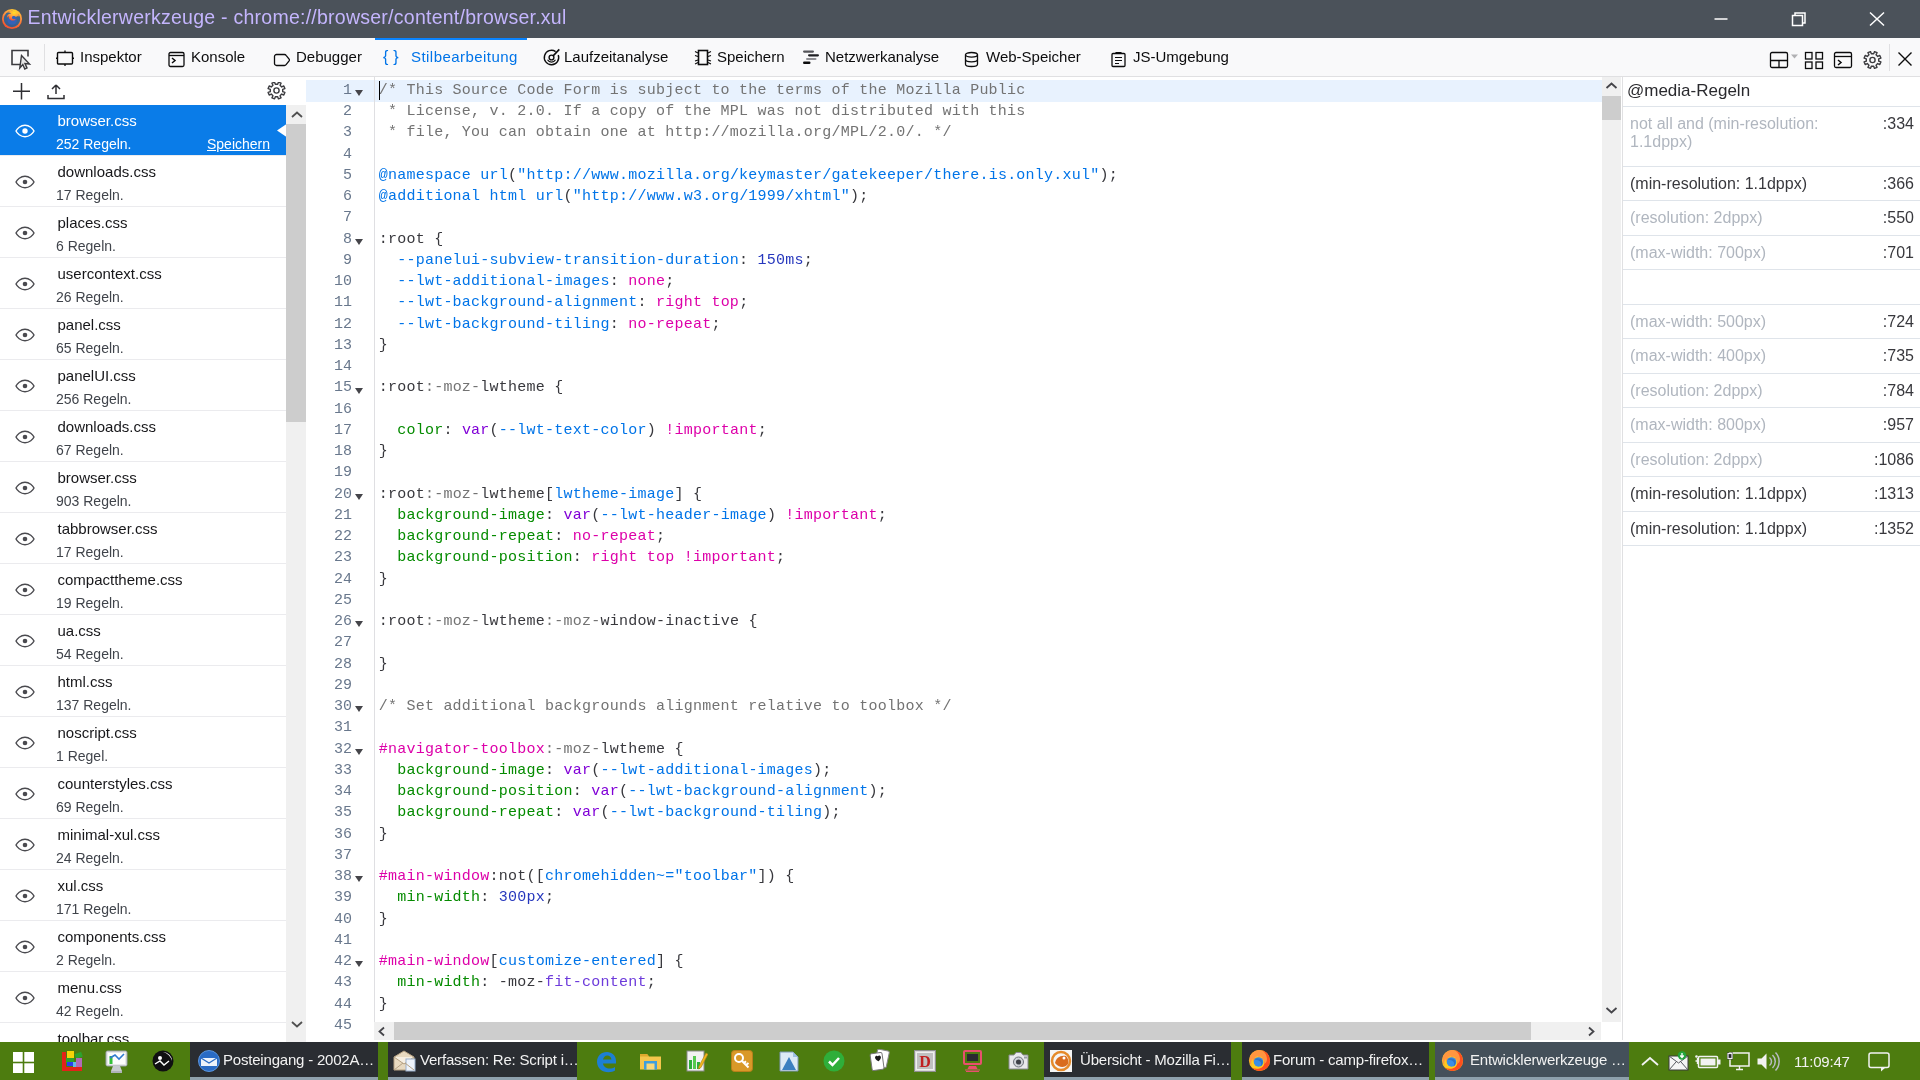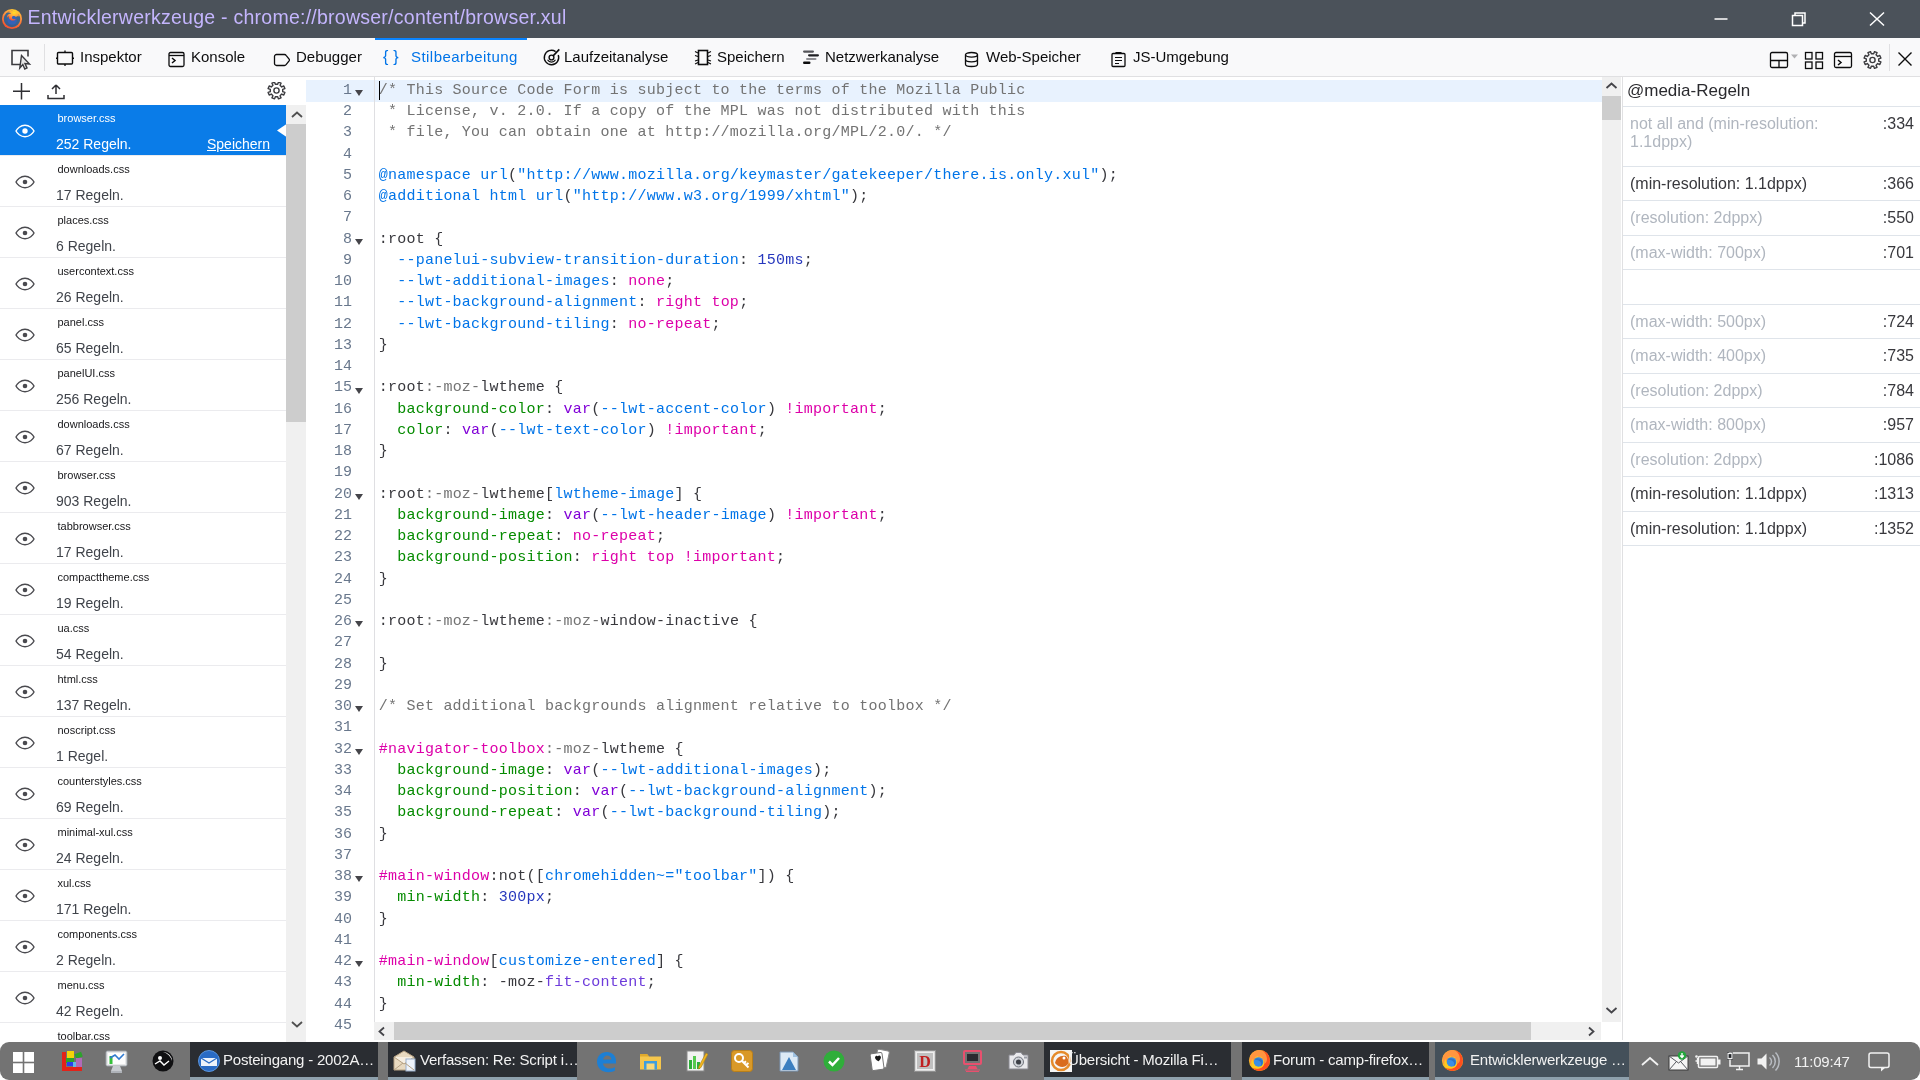--- a/index.html
+++ b/index.html
@@ -16,21 +16,21 @@
 #tabbar { position:absolute; left:0; top:38px; width:1920px; height:39px; background:#f9f9fa; border-bottom:1px solid #e0e0e2; }
 .tab-label { position:absolute; top:10px; font-size:15px; color:#0c0c0d; white-space:nowrap; }
 .tab-label.active { color:#0074e8; }
 #active-tab-line { position:absolute; left:375px; top:0px; width:152px; height:2px; background:#0a84ff; }
 .vsep { position:absolute; background:#e0e0e2; width:1px; }
 
 
 #sidebar { position:absolute; left:0; top:77px; width:306px; height:963px; background:#fff; }
 .sb-item { position:absolute; left:0; width:286px; height:51px; }
 .sb-sep { position:absolute; left:0; width:286px; height:1px; background:#ebebee; }
-.sb-name { position:absolute; left:57.5px; top:7.5px; font-size:11px; color:#17171a; }
+.sb-name { position:absolute; left:57.5px; top:7.5px; font-size:15px; color:#17171a; }
 .sb-count { position:absolute; left:56px; top:31px; font-size:14px; color:#40444b; }
 .sb-item.sel { background:#0a7ce8; }
 .sb-item.sel .sb-name, .sb-item.sel .sb-count { color:#fff; }
 .saveln { position:absolute; left:207px; top:31px; font-size:14px; color:#fff; text-decoration:underline; }
 
 .sc-track { position:absolute; background:#f0f0f0; }
 .sc-thumb { position:absolute; background:#cdcdcd; }
 
 
 #editor { position:absolute; left:306px; top:77px; width:1316px; height:963px; background:#fff; }
@@ -54,21 +54,21 @@
 #mediapanel { position:absolute; left:1623px; top:77px; width:297px; height:963px; background:#fff; }
 #media-head { position:absolute; left:4px; top:0px; width:290px; height:25px; font-size:17px; color:#2a2a2e; }
 .m-item { position:absolute; left:0; width:297px; }
 .m-cond { position:absolute; left:7px; font-size:16px; }
 .m-line { position:absolute; right:6px; font-size:16px; color:#38383d; }
 .m-sep { position:absolute; left:0; width:297px; height:1px; background:#dfe4ea; }
 .m-gray { color:#b0b6bf; }
 .m-dark { color:#38383d; }
 
 
-#taskbar { position:absolute; left:0; top:1042px; width:1920px; height:38px; background:#737373;border-radius:9px; }
+#taskbar { position:absolute; left:0; top:1042px; width:1920px; height:38px; background:#4d7c0f; }
 .tb-btn { position:absolute; top:0; height:38px; background:#2a2d32; }
 .tb-btn .ul { position:absolute; left:0; bottom:0px; width:100%; height:3px; background:#8ea0ac; }
 .tb-btn.active { background:#44505a; }
 .tb-text { position:absolute; top:9px; font-size:15px; letter-spacing:-0.2px; color:#f2f2f2; white-space:nowrap; }
 </style>
 </head>
 <body>
 <div id="page">
   <div id="titlebar">
     <svg class="abs" style="left:1px;top:7.5px" width="22" height="22" viewBox="0 0 24 24">
@@ -448,21 +448,20 @@
       <div class="cl" style="top:109.15px"><span class="blu">@additional html url</span>(<span class="blu">"http://www.w3.org/1999/xhtml"</span>);</div>
       <div class="cl" style="top:130.40px"></div>
       <div class="cl" style="top:151.65px">:root {</div>
       <div class="cl" style="top:172.90px">  <span class="blu">--panelui-subview-transition-duration</span>: <span class="num">150ms</span>;</div>
       <div class="cl" style="top:194.15px">  <span class="blu">--lwt-additional-images</span>: <span class="mag">none</span>;</div>
       <div class="cl" style="top:215.40px">  <span class="blu">--lwt-background-alignment</span>: <span class="mag">right top</span>;</div>
       <div class="cl" style="top:236.65px">  <span class="blu">--lwt-background-tiling</span>: <span class="mag">no-repeat</span>;</div>
       <div class="cl" style="top:257.90px">}</div>
       <div class="cl" style="top:279.15px"></div>
       <div class="cl" style="top:300.40px">:root<span class="gry">:-moz-</span>lwtheme {</div>
-      <div class="cl" style="top:321.65px">  <span class="grn">background-color</span>: <span class="pur">var</span>(<span class="blu">--lwt-accent-color</span>) <span class="mag">!important</span>;</div>
       <div class="cl" style="top:342.90px">  <span class="grn">color</span>: <span class="pur">var</span>(<span class="blu">--lwt-text-color</span>) <span class="mag">!important</span>;</div>
       <div class="cl" style="top:364.15px">}</div>
       <div class="cl" style="top:385.40px"></div>
       <div class="cl" style="top:406.65px">:root<span class="gry">:-moz-</span>lwtheme[<span class="blu">lwtheme-image</span>] {</div>
       <div class="cl" style="top:427.90px">  <span class="grn">background-image</span>: <span class="pur">var</span>(<span class="blu">--lwt-header-image</span>) <span class="mag">!important</span>;</div>
       <div class="cl" style="top:449.15px">  <span class="grn">background-repeat</span>: <span class="mag">no-repeat</span>;</div>
       <div class="cl" style="top:470.40px">  <span class="grn">background-position</span>: <span class="mag">right top !important</span>;</div>
       <div class="cl" style="top:491.65px">}</div>
       <div class="cl" style="top:512.90px"></div>
       <div class="cl" style="top:534.15px">:root<span class="gry">:-moz-</span>lwtheme<span class="gry">:-moz-</span>window-inactive {</div>
@@ -617,21 +616,21 @@
       <div class="tb-text" style="left:32px">Verfassen: Re: Script i…</div>
       <div class="ul"></div>
     </div>
     <div class="tb-btn" style="left:1044px;width:187px">
       <svg class="abs" style="left:5px;top:7px" width="24" height="24" viewBox="0 0 24 24">
         <rect x="1" y="1" width="22" height="22" fill="#f5f5f5"></rect>
         <circle cx="12" cy="12" r="9" fill="none" stroke="#e58a2a" stroke-width="2.5"></circle>
         <path d="M6 14 c1 -5 5 -8 11 -7 c2 2 3 5 2 8 c-3 4 -9 4 -13 -1 Z" fill="#d96c1e"></path>
         <circle cx="15" cy="9" r="1.5" fill="#fff"></circle>
       </svg>
-      <div class="tb-text" style="left:24px">Übersicht - Mozilla Fi…</div>
+      <div class="tb-text" style="left:36px">Übersicht - Mozilla Fi…</div>
       <div class="ul"></div>
     </div>
     <div class="tb-btn" style="left:1242px;width:187px">
       <svg class="abs" style="left:6px;top:7px" width="23" height="23" viewBox="0 0 24 24">
         <circle cx="12" cy="12" r="11" fill="#ffca1e"></circle>
         <path d="M12 1 a11 11 0 0 1 11 11 a11 11 0 0 1 -11 11 c-3 0 -6 -1.4 -8 -3.6 c6 3 12 0.5 13 -4.4 c1 -5 -2 -8 -6 -8.5 c3 -1.5 6 -0.5 7.5 1 C17.5 3.5 15 1.3 12 1 Z" fill="#ff4f1e"></path>
         <path d="M12 1 c-4 0 -8 2.5 -9.8 6.5 c-1.5 4 -0.5 8 2 10.5 c-1.5 -3 -1 -6 1 -7.5 c-0.3 2 0.5 3 1.5 3.5 c-0.5 -4 1.5 -6.5 4.5 -7 c-1 1 -1.5 2 -1.3 3 c1.5 -2 4.5 -2.5 6.5 -1 c-1.5 -0.5 -3 0 -3.8 1 c3.5 0.3 5 2.8 4.4 5.5 c2 -1 3 -3 2.8 -5.5 C19.3 4.5 16 1.3 12 1 Z" fill="#ff9640"></path>
         <circle cx="11" cy="13.5" r="5" fill="#3a8ee6"></circle>
         <path d="M6.5 10.5 c3 -1.5 6.5 -1 8.5 1.5 c1 2.5 0 5.5 -2.5 6.5 c2 -2 1.5 -5 -0.5 -6 c-2 -1 -4 -0.8 -5.5 -2 Z" fill="#1e5aa8" opacity="0.5"></path>
       </svg>

